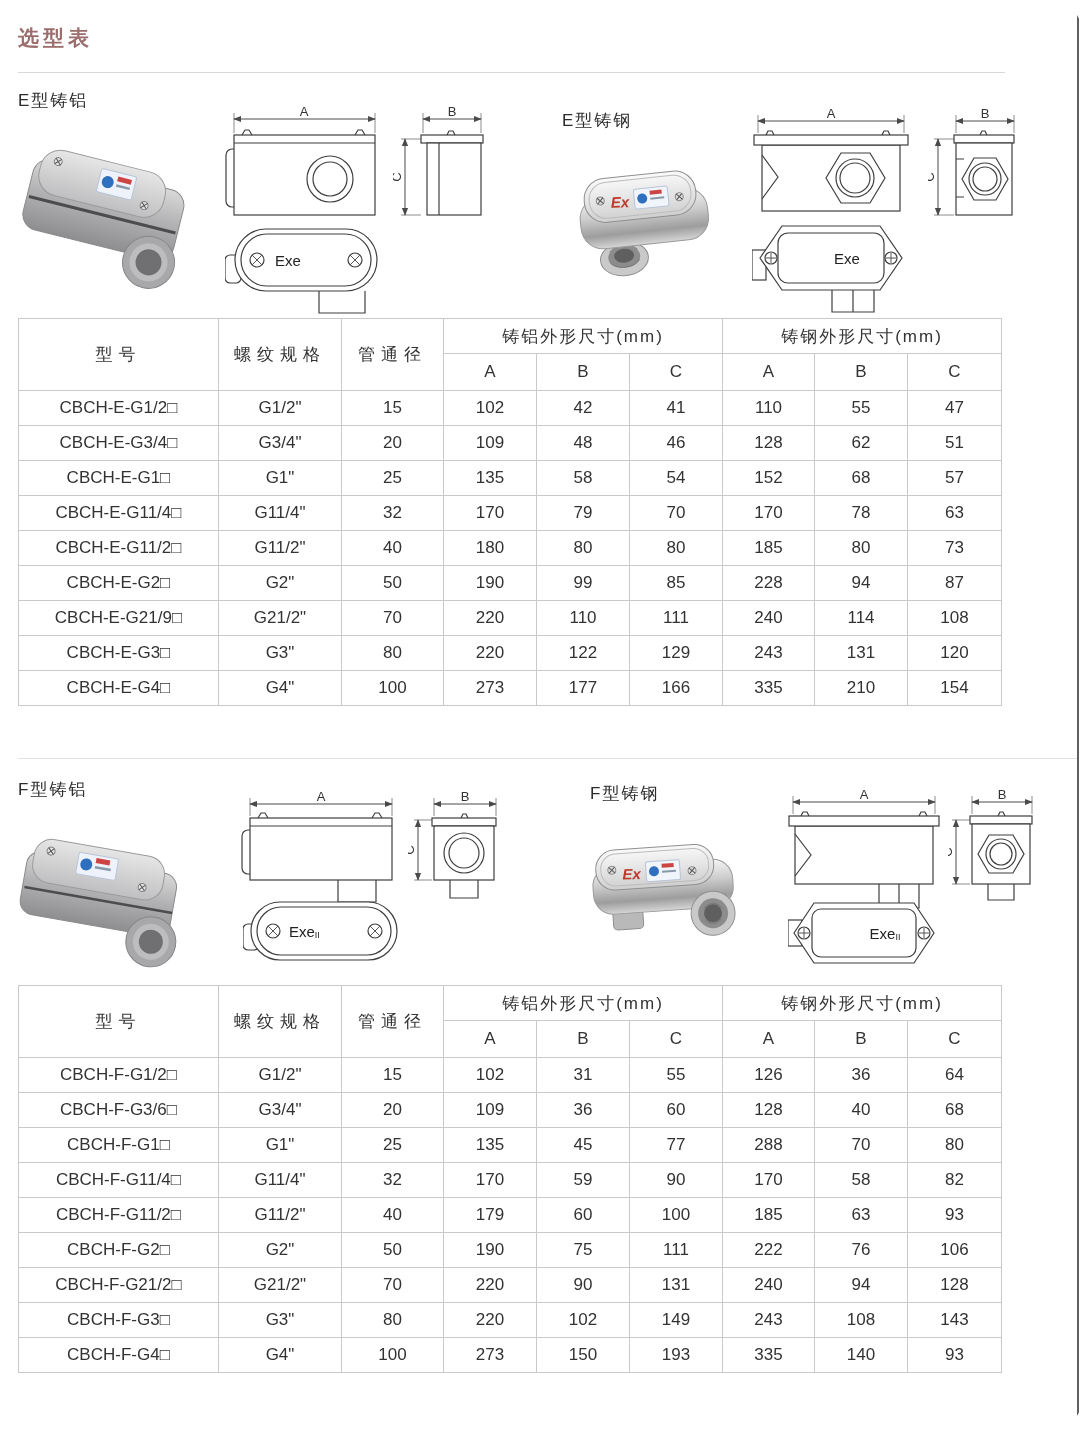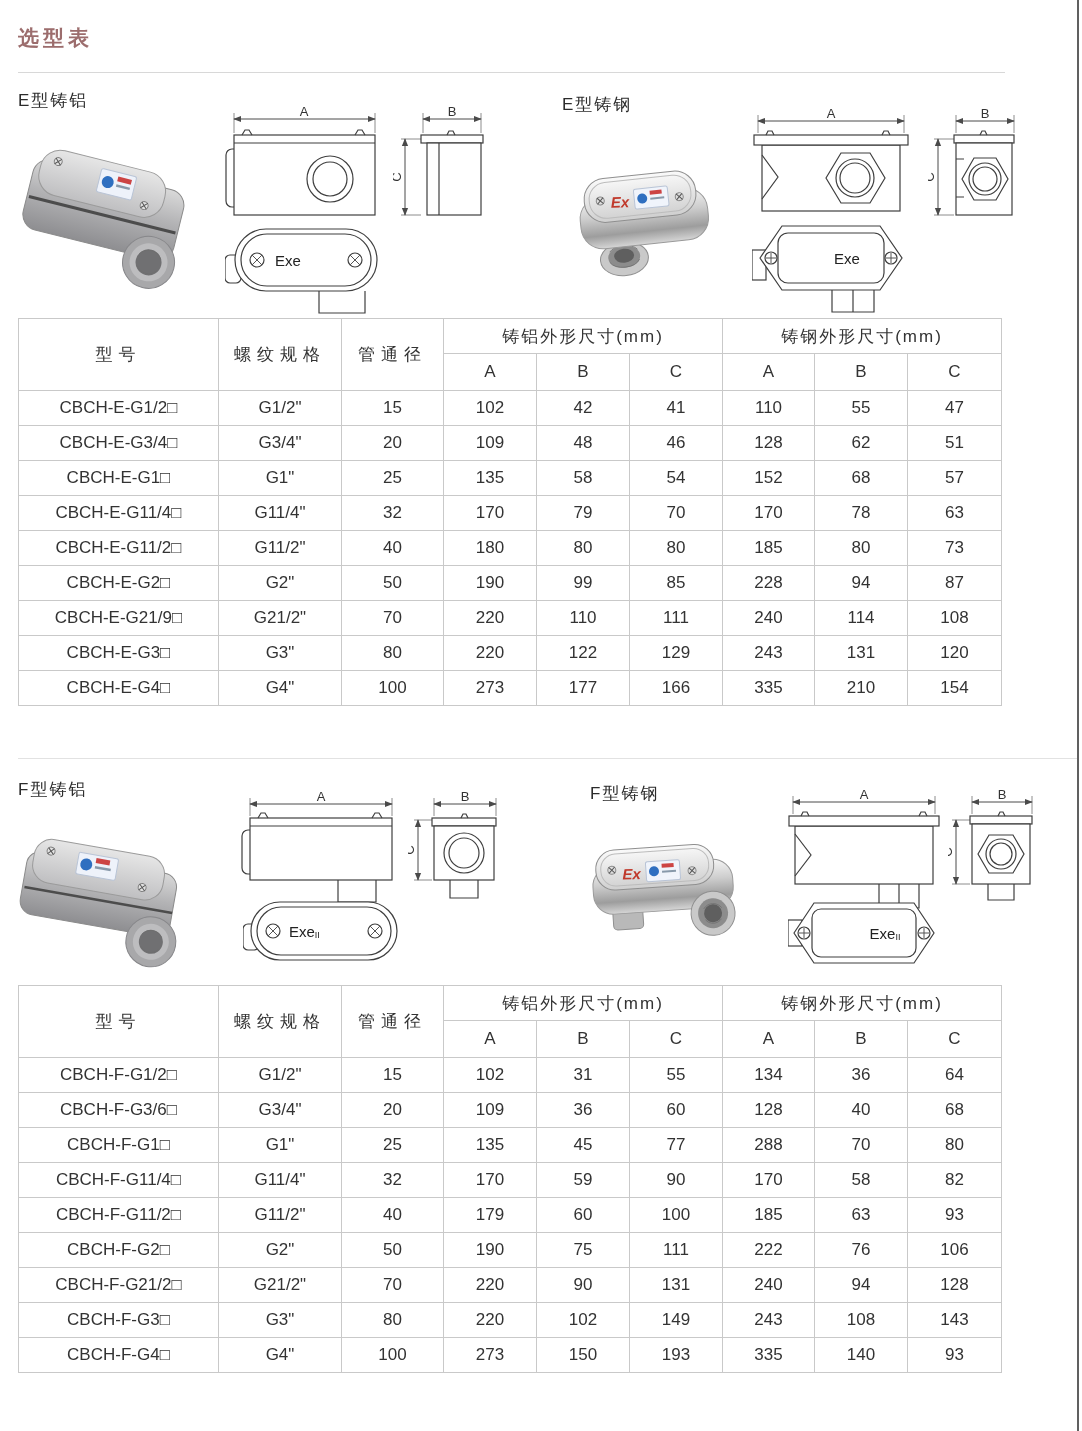--- a/index.html
+++ b/index.html
@@ -1,18 +1,18 @@
 <!DOCTYPE html>
 <html><head>
 <meta charset="utf-8">
 <style>
   html,body{margin:0;padding:0;background:#fff;}
   .page{
     position:relative;width:1082px;height:1431px;background:#fff;overflow:hidden;
-    font-family:"Liberation Sans","DejaVu Sans",sans-serif;color:#333;
+    font-family:"Liberation Sans","DejaVu Sans",sans-serif;color:#333;border-radius:32px;
   }
   .page-title{
     position:absolute;left:18px;top:24px;margin:0;
     font-size:21px;font-weight:700;letter-spacing:4px;color:#9c6d6d;
   }
   .rule{position:absolute;height:1px;background:#d8d8d8;}
   .rule-top{left:18px;top:72px;width:987px;}
   .rule-mid{left:18px;top:758px;width:1060px;background:#e2e2e2;}
   .page-right-border{position:absolute;left:1077px;top:0;width:2px;height:1431px;background:#606060;}
 
@@ -77,21 +77,21 @@
           <stop offset="1" stop-color="#cfcfcf"></stop>
       </linearGradient>
     </defs>
   </svg>
 
   <h1 class="page-title">选型表</h1>
   <div class="rule rule-top"></div>
 
   <div class="quad quad-e">
     <div class="sec-label" style="left:18px;top:4px">E型铸铝</div>
-    <div class="sec-label" style="left:562px;top:8px">E型铸钢</div>
+    <div class="sec-label" style="left:562px;top:24px">E型铸钢</div>
 
     <svg class="abs" style="left:8px;top:30px" width="205" height="190" viewBox="0 0 205 190">
       <g transform="rotate(14 100 95)">
         <rect x="18" y="60" width="155" height="72" rx="16" fill="url(#gAlu)" stroke="#8b8b8b"></rect>
         <line x1="20" y1="101" x2="171" y2="101" stroke="#4c4c4c" stroke-width="3"></line>
         <circle cx="152" cy="136" r="26" fill="#a8a8aa" stroke="#87878a"></circle>
         <circle cx="152" cy="136" r="19" fill="#bdbdbf"></circle>
         <circle cx="152" cy="136" r="13" fill="#707072"></circle>
         <path d="M141,130 a13,13 0 0 1 22,0" class="ext"></path>
         <path d="M142,142 a12,12 0 0 0 20,0" class="ext"></path>
@@ -495,21 +495,21 @@
       </tr>
     </thead>
     <tbody>
         <tr>
           <td>CBCH-F-G1/2□</td>
           <td>G1/2"</td>
           <td>15</td>
           <td>102</td>
           <td>31</td>
           <td>55</td>
-          <td>134</td>
+          <td>126</td>
           <td>36</td>
           <td>64</td>
         </tr>
         <tr>
           <td>CBCH-F-G3/6□</td>
           <td>G3/4"</td>
           <td>20</td>
           <td>109</td>
           <td>36</td>
           <td>60</td>

